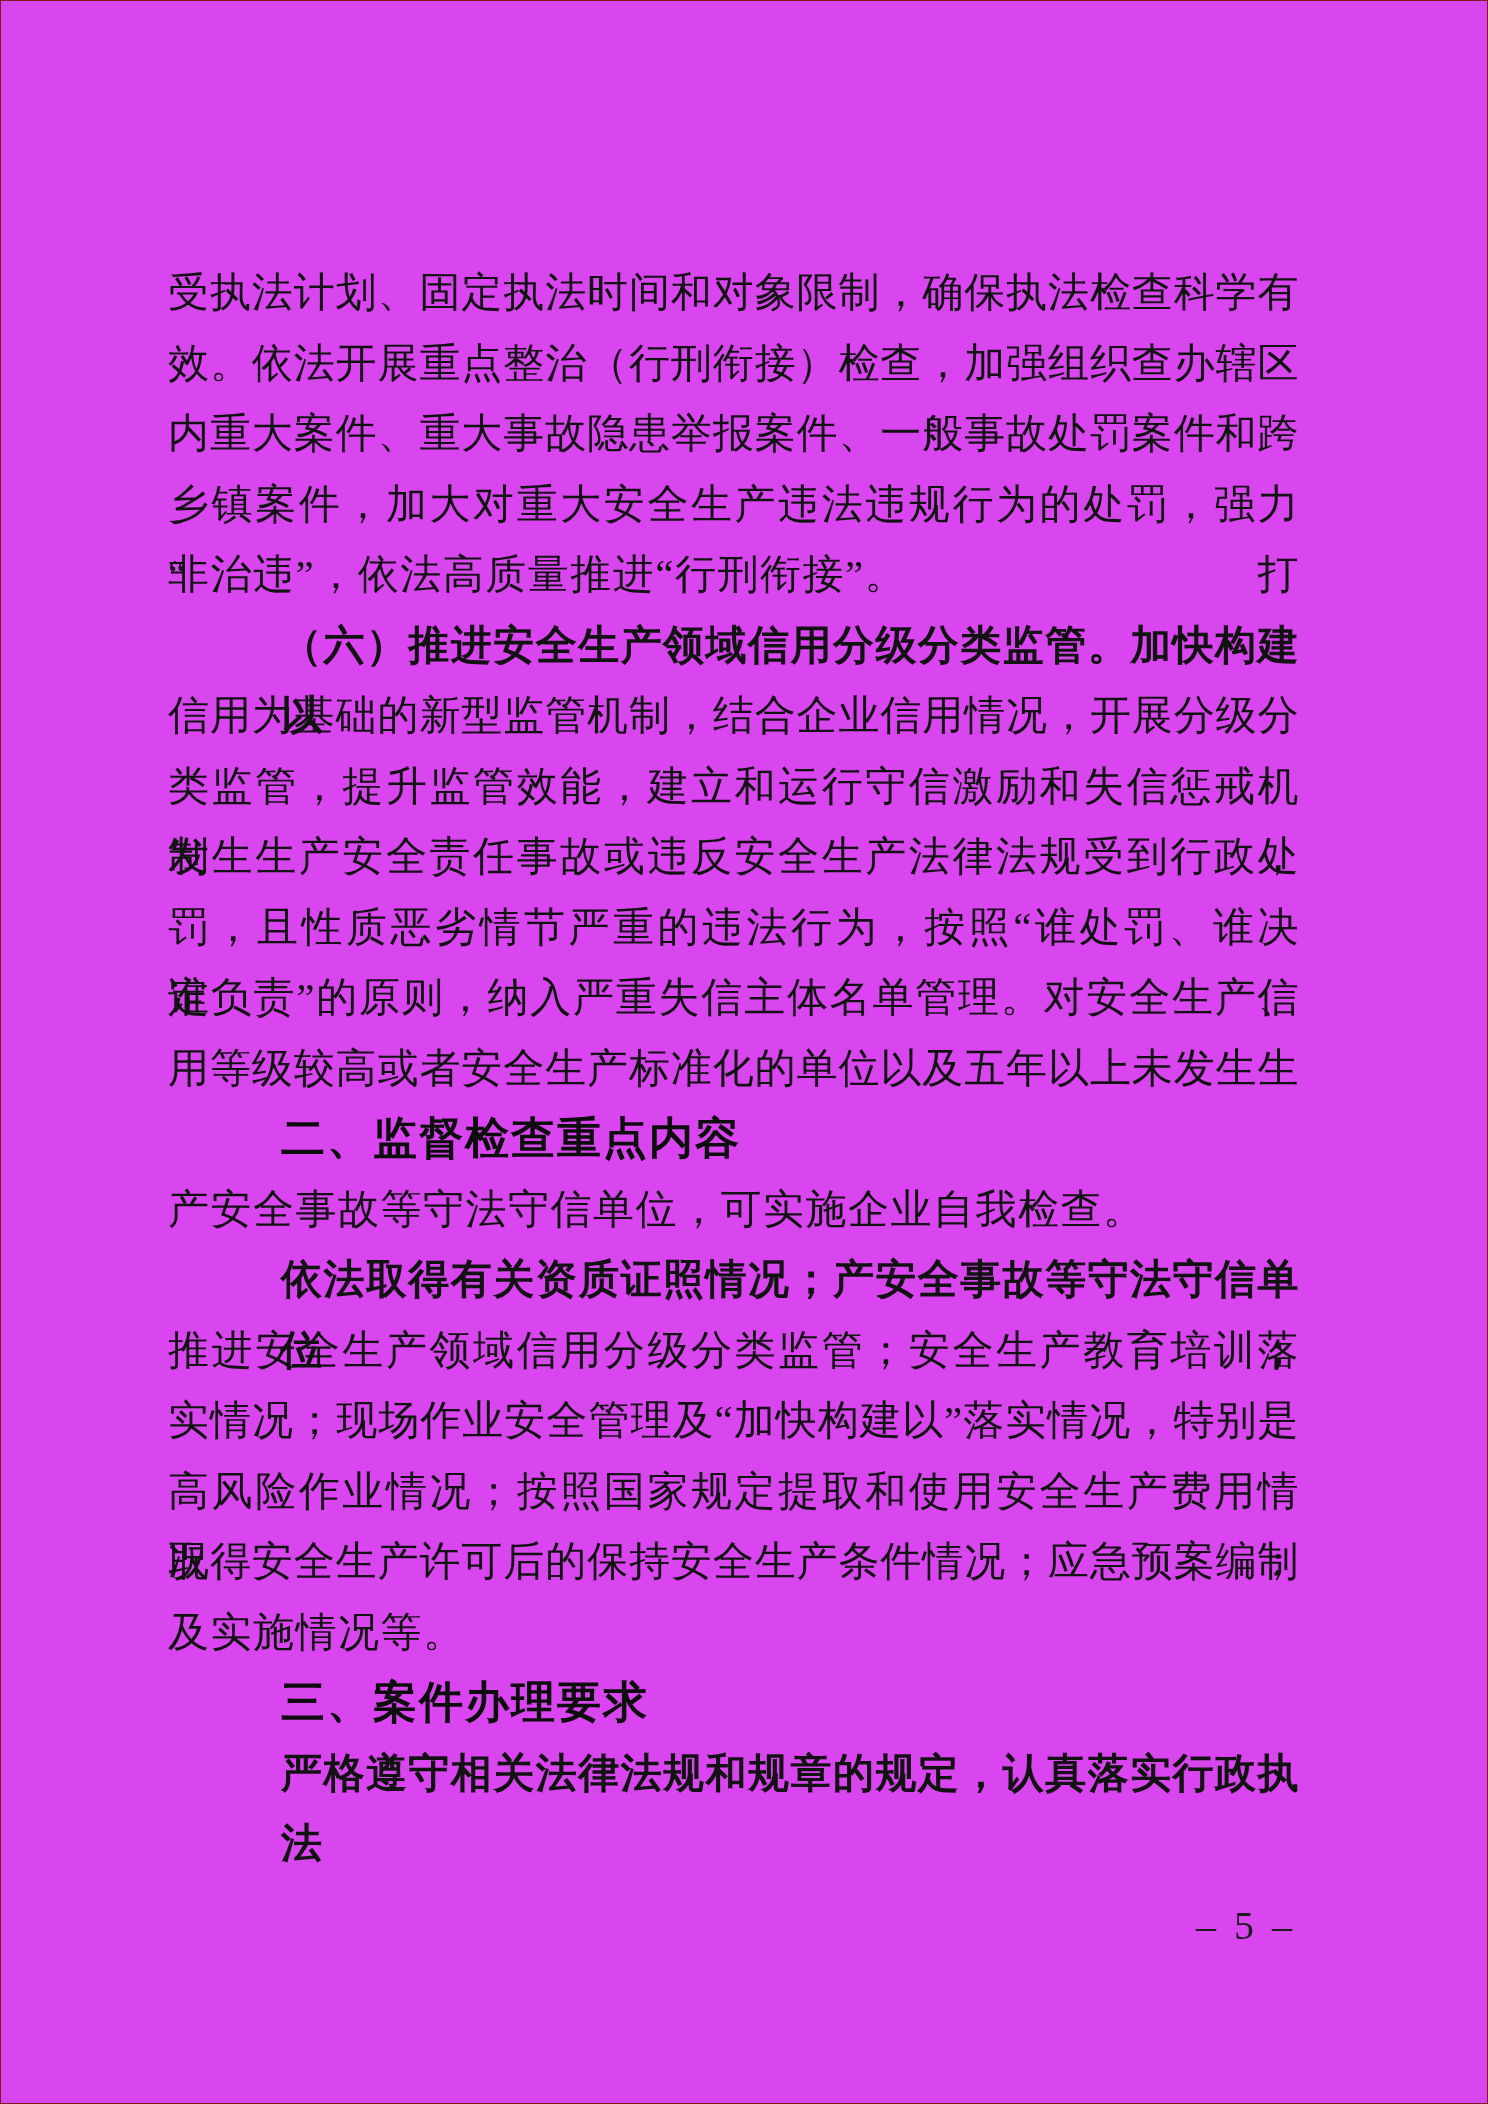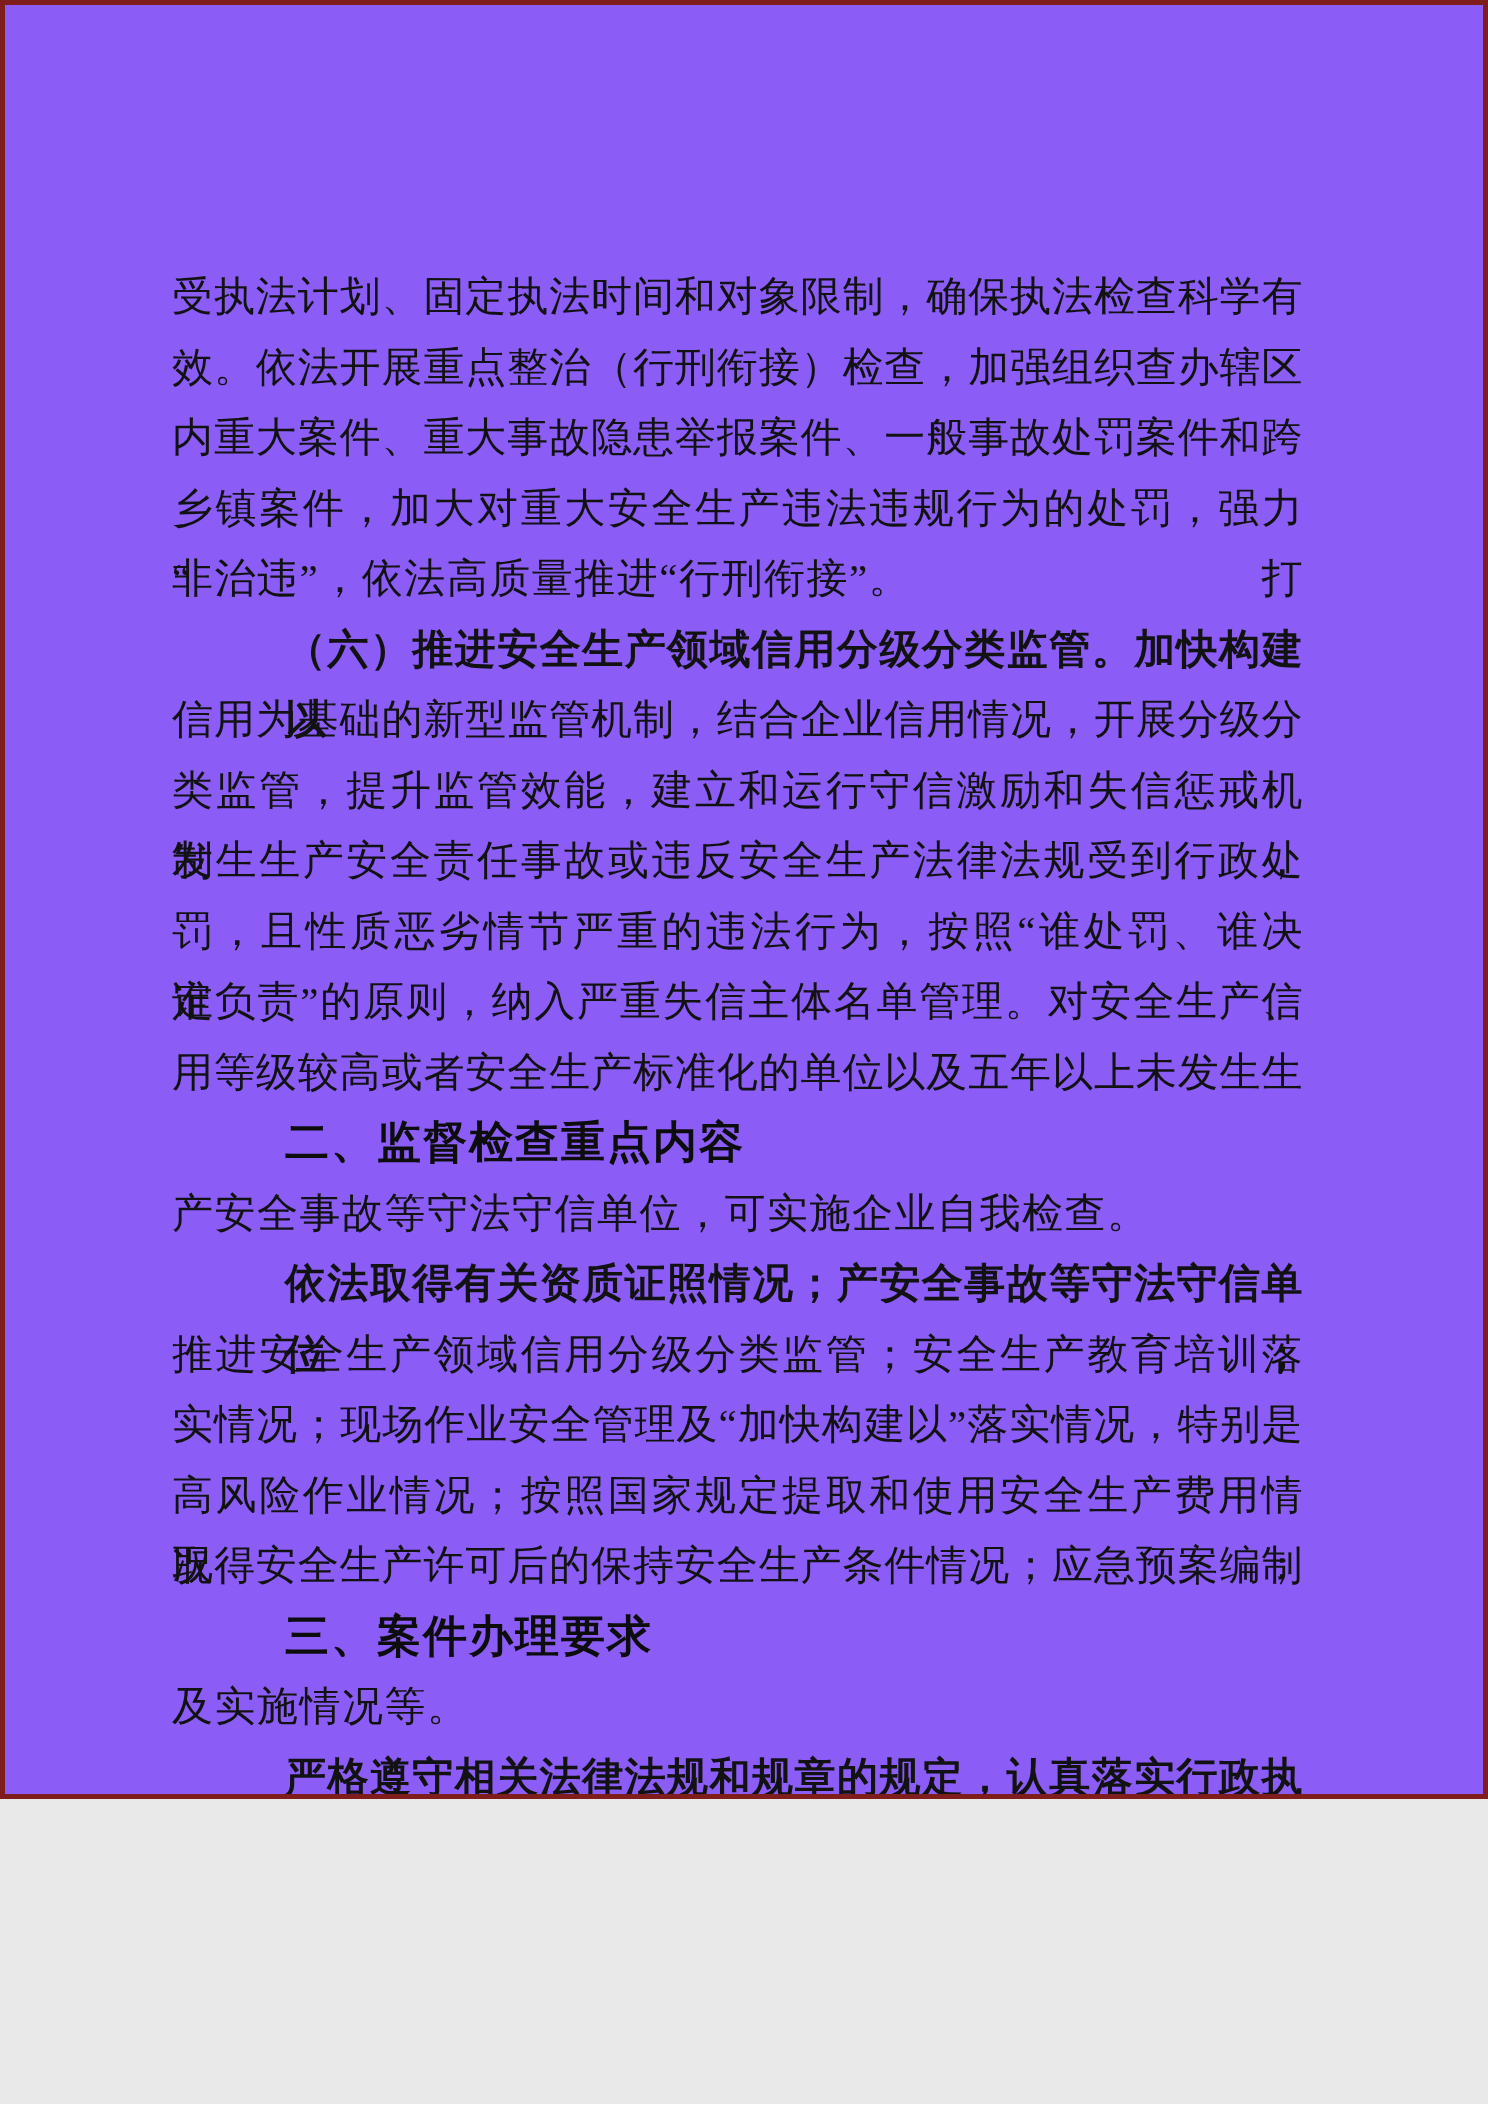--- a/index.html
+++ b/index.html
@@ -1,20 +1,20 @@
 <!DOCTYPE html>
 <html lang="zh"><head>
 <meta charset="utf-8">
 <style>
   html,body{margin:0;padding:0;background:#e9e9e9;}
   .page{
     position:relative;
-    width:1488px;height:1799px;
-    background:#8b5cf6;
-    border:5px solid #7f1d1d;
+    width:1488px;height:2104px;
+    background:#d946ef;
+    border:1px solid #7f1d1d;
     box-sizing:border-box;
     overflow:hidden;
     font-family:"Liberation Serif","DejaVu Serif",serif;
     color:#121212;
   }
   .textblock{
     position:absolute;
     left:167px;top:256px;
     width:1131px;
   }
@@ -80,18 +80,18 @@
       <div class="line justify">罚，且性质恶劣情节严重的违法行为，按照“谁处罚、谁决定、</div>
       <div class="line justify">谁负责”的原则，纳入严重失信主体名单管理。对安全生产信</div>
       <div class="line justify">用等级较高或者安全生产标准化的单位以及五年以上未发生生</div>
       <div class="line heading indent">二、监督检查重点内容</div>
       <div class="line natural">产安全事故等守法守信单位，可实施企业自我检查。</div>
       <div class="line justify indent">依法取得有关资质证照情况；产安全事故等守法守信单位；</div>
       <div class="line justify">推进安全生产领域信用分级分类监管；安全生产教育培训落</div>
       <div class="line justify">实情况；现场作业安全管理及“加快构建以”落实情况，特别是</div>
       <div class="line justify">高风险作业情况；按照国家规定提取和使用安全生产费用情况；</div>
       <div class="line justify">取得安全生产许可后的保持安全生产条件情况；应急预案编制</div>
+      <div class="line natural">及实施情况等。</div>
       <div class="line heading indent">三、案件办理要求</div>
-      <div class="line natural">及实施情况等。</div>
       <div class="line justify indent">严格遵守相关法律法规和规章的规定，认真落实行政执法</div>
     </div>
   <div class="page-number">– 5 –</div>
 </div>
 
 </body></html>

